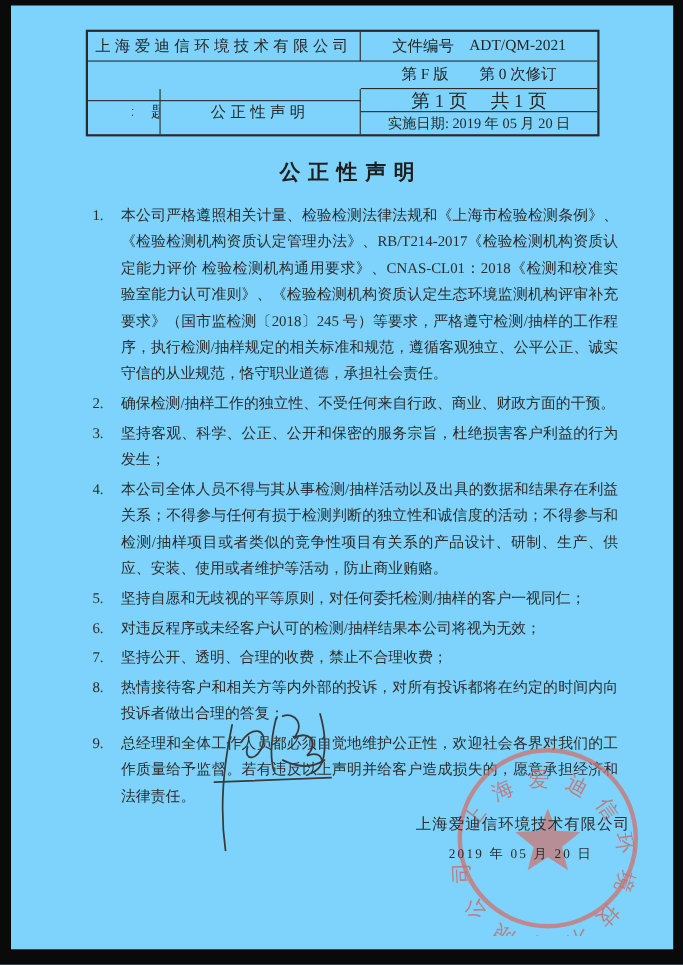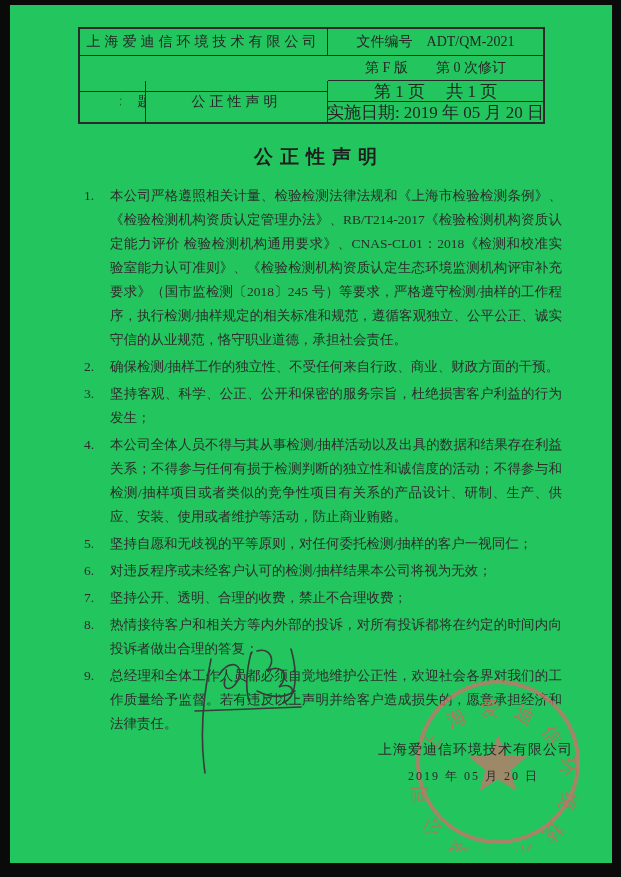--- a/index.html
+++ b/index.html
@@ -2,21 +2,21 @@
 <html><head>
 <meta charset="utf-8">
 <style>
   html,body{margin:0;padding:0;}
   body{
     width:621px;height:877px;position:relative;background:#0a0a0a;
     font-family:"Liberation Serif", serif;color:#2b2b2b;overflow:hidden;
   }
   .paper{
     position:absolute;left:10px;top:5px;right:9px;bottom:14px;
-    background:#22c55e;overflow:hidden;
+    background:#7dd3fc;overflow:hidden;
   }
   
   .header-table{
     margin:22px 0 0 68px;width:463px;
     display:grid;
     grid-template-columns:66px 182px 215px;
     grid-template-rows:27px 25px 21px 20px;
     border:2px solid #2a2a2a;
     font-size:14px;color:#262626;
   }
@@ -27,21 +27,21 @@
   }
   .cell.last-col{border-right:none;}
   .cell.last-row{border-bottom:none;}
   .c-company{grid-column:1/3;grid-row:1;letter-spacing:4px;}
   .c-manual{grid-column:1/3;grid-row:2;font-weight:bold;letter-spacing:9px;margin-top:35px;}
   .c-titlelabel{grid-column:1;grid-row:3/5;letter-spacing:6px;margin-left:40px;}
   .c-titleval{grid-column:2;grid-row:3/5;letter-spacing:4px;}
   .c-docno{grid-column:3;grid-row:1;gap:14px;}
   .c-edition{grid-column:3;grid-row:2;}
   .c-pageinfo{grid-column:3;grid-row:3;font-size:17px;}
-  .c-impldate{grid-column:3;grid-row:4;font-size:17px;}
+  .c-impldate{grid-column:3;grid-row:4;font-size:13px;}
   
   .doc-title{
     margin:20px 52px 0 68px;text-align:center;
     font-size:19px;font-weight:bold;letter-spacing:7px;color:#1e1e1e;
   }
   .statement-list{margin:14px 50px 0 74px;font-size:13.5px;line-height:24px;color:#2d2d2d;}
   .statement-item{display:flex;margin-bottom:3px;}
   .item-num{width:26px;flex-shrink:0;}
   .item-text{flex:1;text-align:justify;}
   

